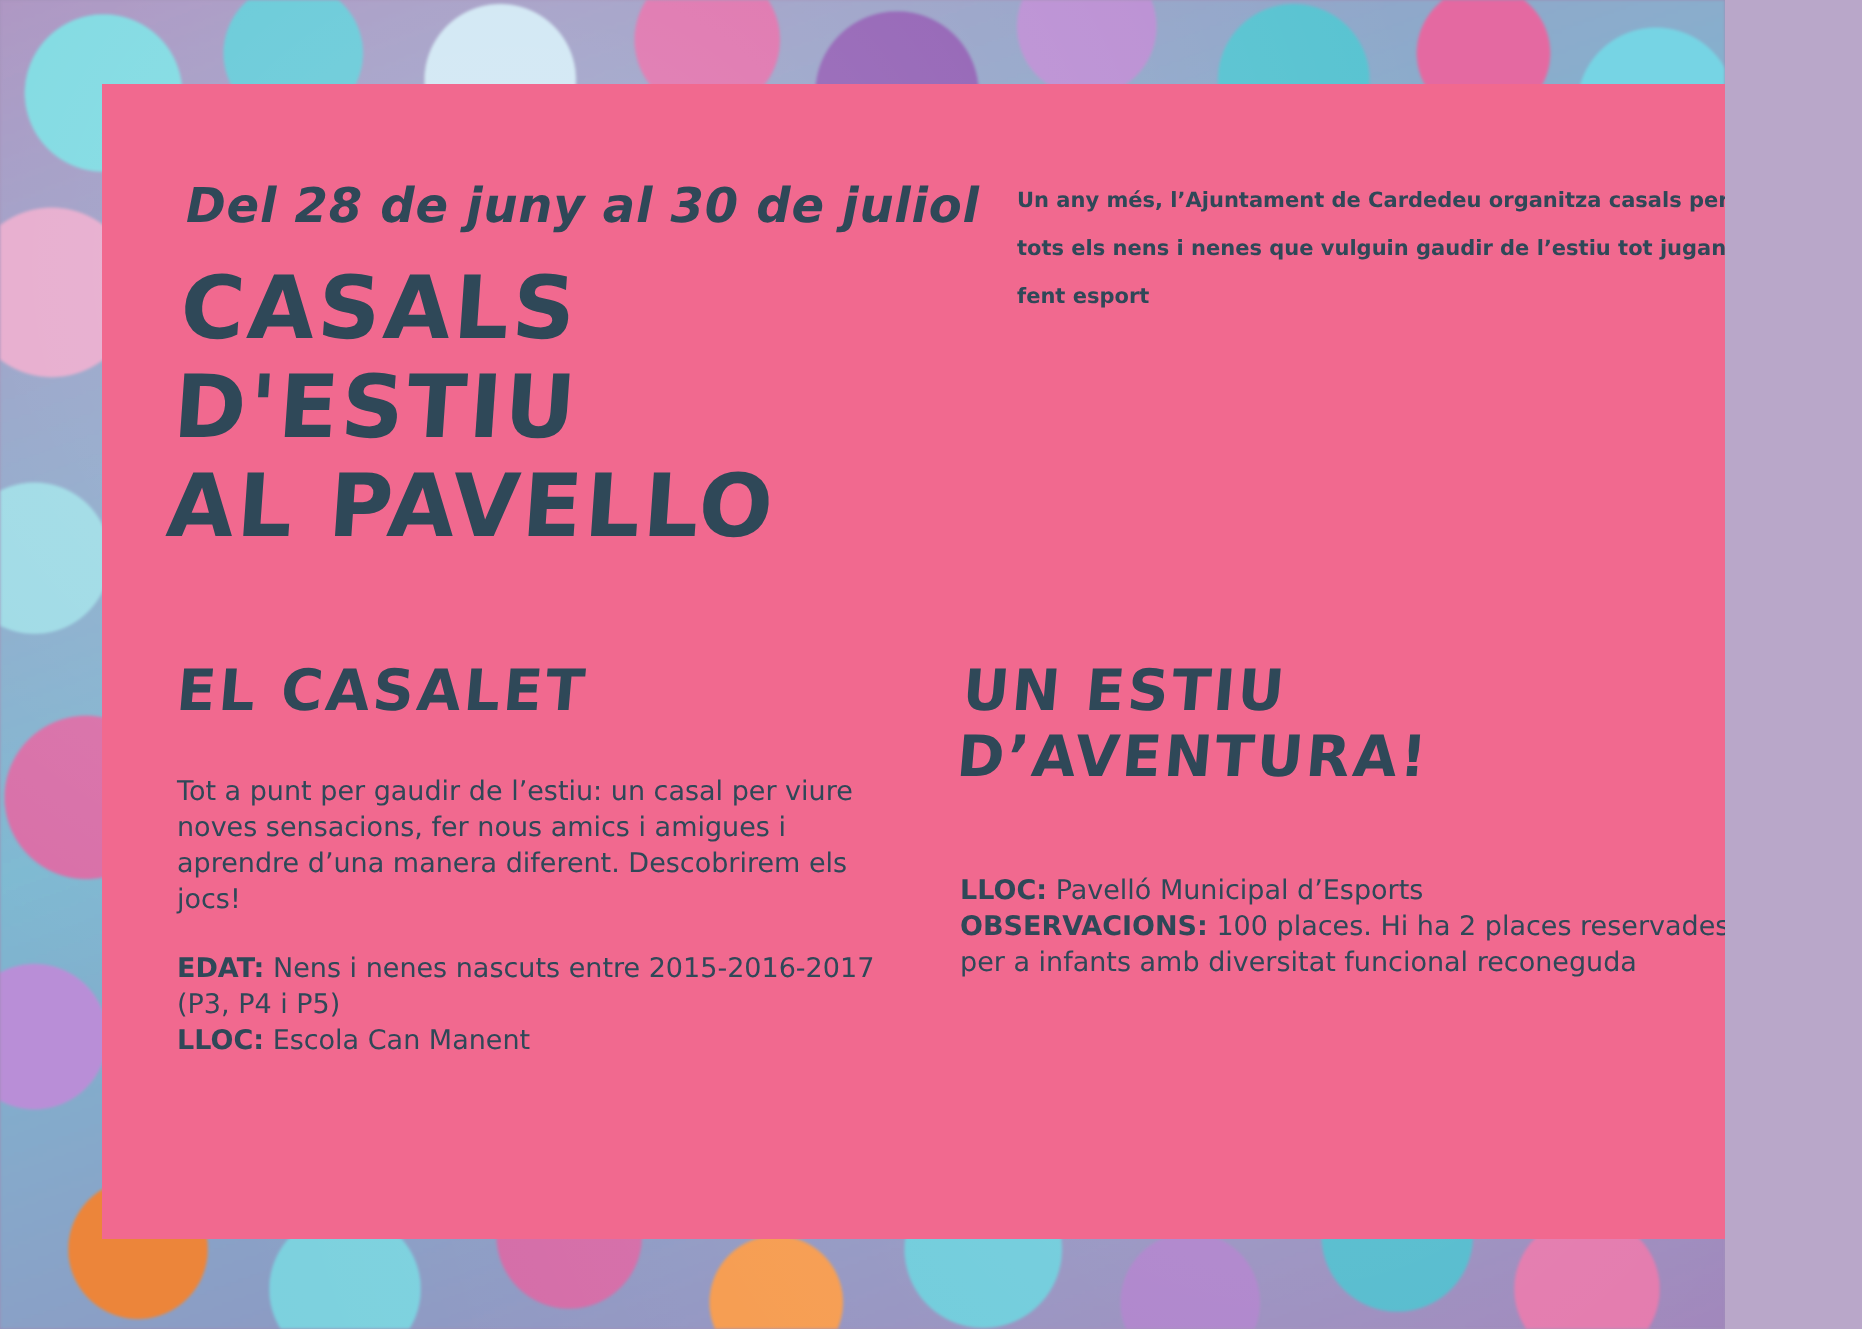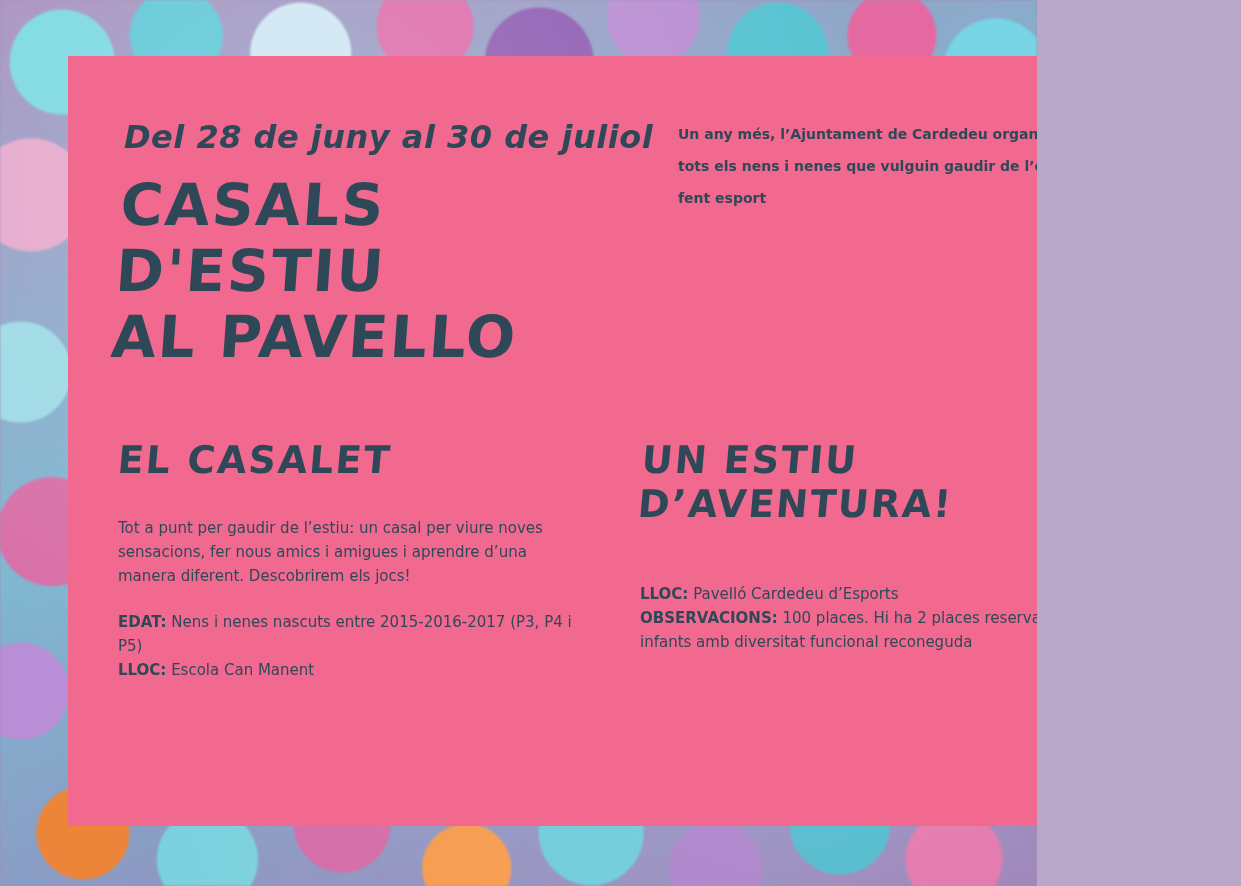--- a/index.html
+++ b/index.html
@@ -10,21 +10,21 @@
     width: 1241px;
     height: 886px;
     overflow: hidden;
     font-family: "DejaVu Sans", sans-serif;
     background: #b9a7c9;
   }
 
   
   .poster {
     position: relative;
-    width: 1037px;
+    width: 1150px;
     height: 886px;
     overflow: hidden;
     background-color: #9d8ab4;
   }
   .bg {
     position: absolute;
     inset: 0;
     background-color: #a48fb8;
     background-image:
       radial-gradient(circle at 6% 7%, #7fd8e0 0 52px, transparent 53px),
@@ -121,21 +121,21 @@
     font-weight: bold;
     font-size: 38px;
     letter-spacing: 2px;
     color: #2f4858;
     text-transform: uppercase;
     transform: skewX(-5deg);
     margin: 0 0 34px 0;
   }
   .sect-body {
     font-family: "DejaVu Sans", sans-serif;
-    font-size: 15px;
+    font-size: 18px;
     line-height: 24px;
     color: #2f4858;
     margin: 0;
   }
   .sect-body p { margin: 0; }
   .gap { height: 22px; }
   .lbl { font-weight: bold; }
 
   .sect-left  { position: absolute; left: 118px; top: 438px; width: 470px; }
   .sect-right { position: absolute; left: 640px; top: 438px; width: 520px; }
@@ -175,21 +175,21 @@
       </p>
     </div>
   </div>
 
   <div class="sect-right">
     <div class="sect-title">UN ESTIU D’AVENTURA!</div>
     <div class="sect-body">
       <div class="gap"></div>
       <p>
         <span class="lbl">LLOC:</span>
-        <span>Pavelló Cardedeu d’Esports</span>
+        <span>Pavelló Municipal d’Esports</span>
       </p>
       <p>
         <span class="lbl">OBSERVACIONS:</span>
         <span>100 places. Hi ha 2 places reservades per a infants amb diversitat funcional reconeguda</span>
       </p>
     </div>
   </div>
 
 </div>
 

